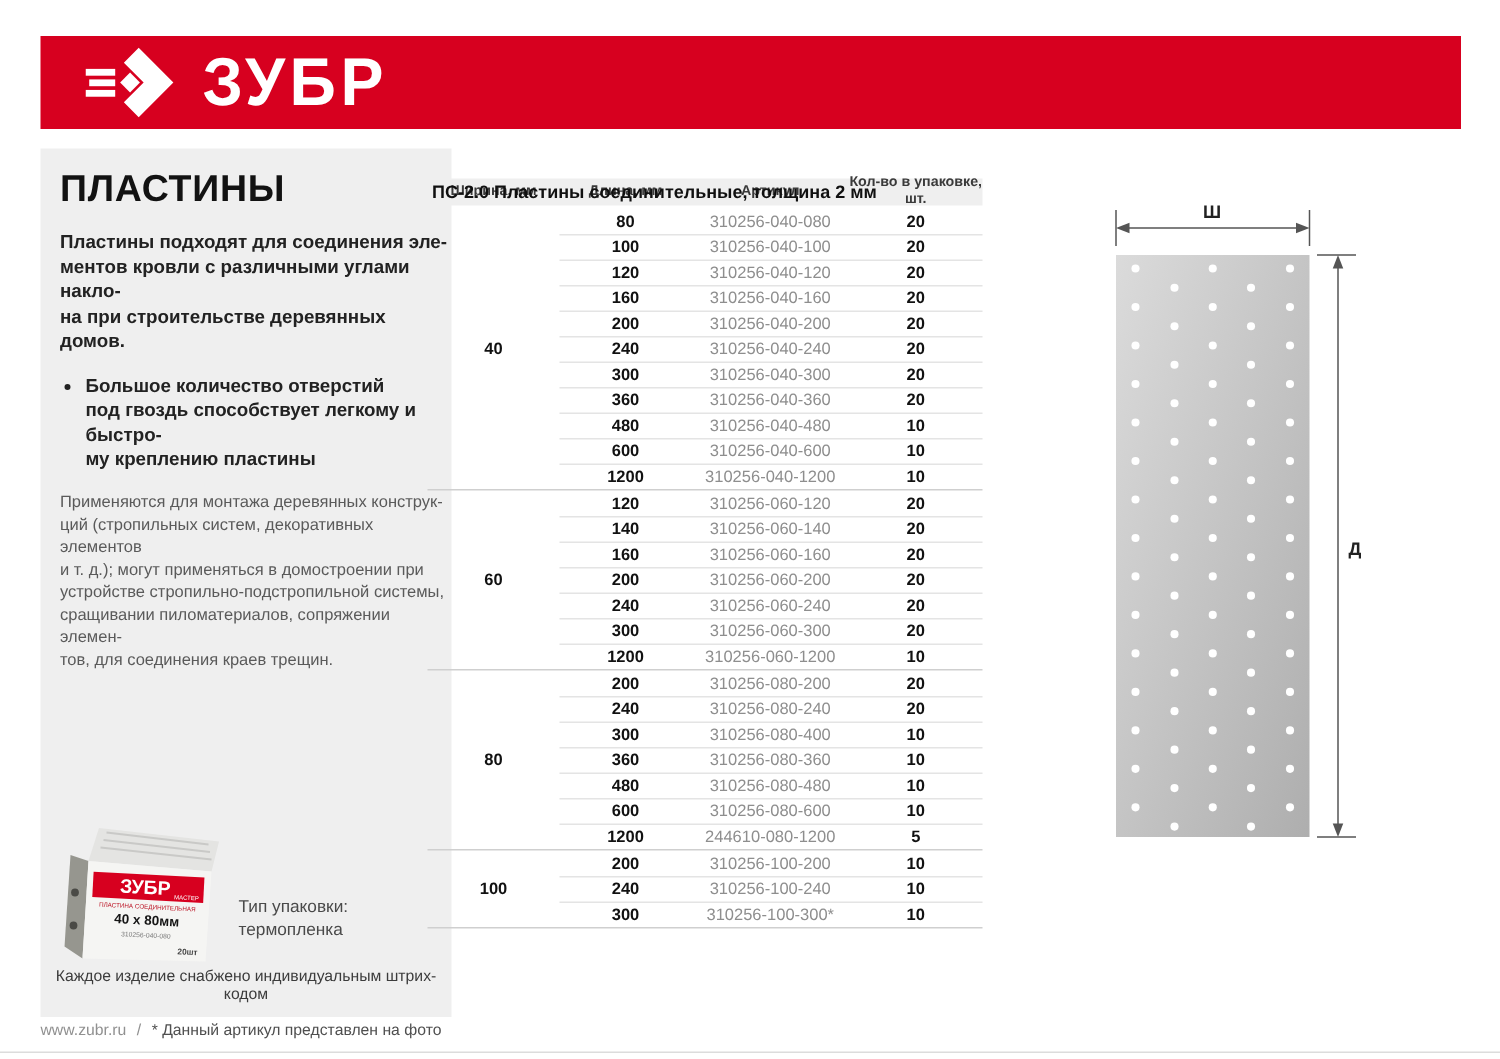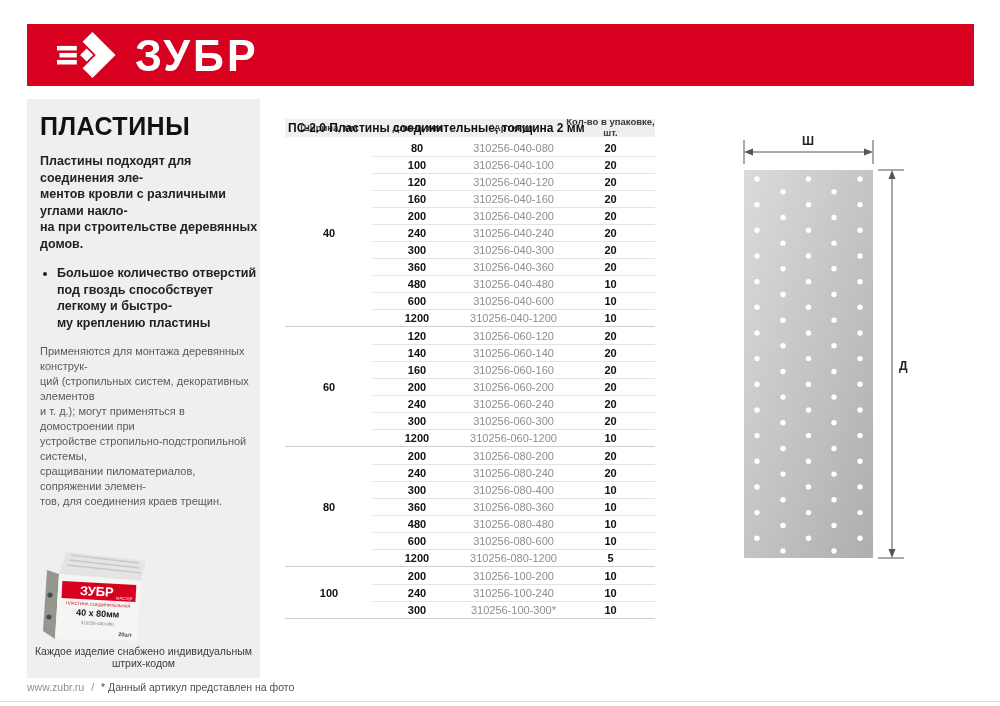--- a/index.html
+++ b/index.html
@@ -7,21 +7,21 @@
         font-family:"Liberation Sans",sans-serif;overflow:hidden;}
 
   
   .banner{position:absolute;left:27px;top:24px;width:947px;height:62px;
           display:flex;align-items:center;padding-left:30px;box-sizing:border-box;}
   .logo{display:flex;align-items:center;gap:12px;}
   .logo-text{color:#fff;font-weight:bold;font-size:43px;letter-spacing:3px;line-height:1;
              transform:scaleY(1.05);}
 
   
-  .sidebar{position:absolute;left:27px;top:99px;width:233px;height:579px;background:#EFEFEF;
+  .sidebar{position:absolute;left:27px;top:99px;width:274px;height:579px;background:#EFEFEF;
            box-sizing:border-box;padding:13px 1px 0 13px;}
   .sb-title{font-size:25px;font-weight:bold;color:#121212;margin:0 0 12px 0;letter-spacing:.5px;}
   .sb-intro{font-size:12.5px;line-height:16.5px;font-weight:bold;color:#222;
             white-space:pre-line;margin:0 0 13px 0;}
   .sb-bullets{margin:0 0 13px 0;padding-left:17px;}
   .sb-bullets li{font-size:12.5px;line-height:16.5px;font-weight:bold;color:#222;white-space:pre-line;}
   .sb-note{font-size:11px;line-height:15px;color:#5a5a5a;white-space:pre-line;}
   .photo-row{position:absolute;left:13px;top:450px;display:flex;align-items:flex-end;gap:7px;}
   .pkg-type{font-size:11.5px;line-height:15px;color:#4a4a4a;padding-bottom:15px;white-space:pre-line;}
   .barcode-note{position:absolute;left:0;bottom:9px;width:100%;text-align:center;
@@ -105,20 +105,22 @@
         <g transform="rotate(3 58 60)">
           <rect x="21" y="34" width="74" height="17" fill="#D7001F"></rect>
           <text x="56" y="47" text-anchor="middle" font-size="13" font-weight="bold" fill="#ffffff">ЗУБР</text>
           <text x="92" y="49.5" text-anchor="end" font-size="4" fill="#ffffff">МАСТЕР</text>
           <text x="58" y="57" text-anchor="middle" font-size="4.2" fill="#bb1122">ПЛАСТИНА СОЕДИНИТЕЛЬНАЯ</text>
           <text x="58" y="67.5" text-anchor="middle" font-size="9" font-weight="bold" fill="#151515">40 х 80мм</text>
           <text x="58" y="76" text-anchor="middle" font-size="4.5" fill="#777777">310256-040-080</text>
           <text x="93" y="86" text-anchor="end" font-size="5.5" font-weight="bold" fill="#444444">20шт</text>
         </g>
       </svg>
+      <div class="pkg-type">Тип упаковки:
+термопленка</div>
     </div>
 
     <div class="barcode-note">Каждое изделие снабжено индивидуальным штрих-кодом</div>
   </div>
 
   <div class="ptable">
     <div class="thead">
       <div class="th">Ширина, мм</div>
       <div class="th">Длина, мм</div>
       <div class="th">Артикул</div>
@@ -254,21 +256,21 @@
               <div class="td art">310256-080-480</div>
               <div class="td qty">10</div>
             </div>
             <div class="trow">
               <div class="td len">600</div>
               <div class="td art">310256-080-600</div>
               <div class="td qty">10</div>
             </div>
             <div class="trow">
               <div class="td len">1200</div>
-              <div class="td art">310256-080-1200</div>
+              <div class="td art">244610-080-1200</div>
               <div class="td qty">5</div>
             </div>
           </div>
         </div>
         <div class="tgroup">
           <div class="gw">100</div>
           <div class="grows">
             <div class="trow">
               <div class="td len">200</div>
               <div class="td art">310256-100-200</div>

